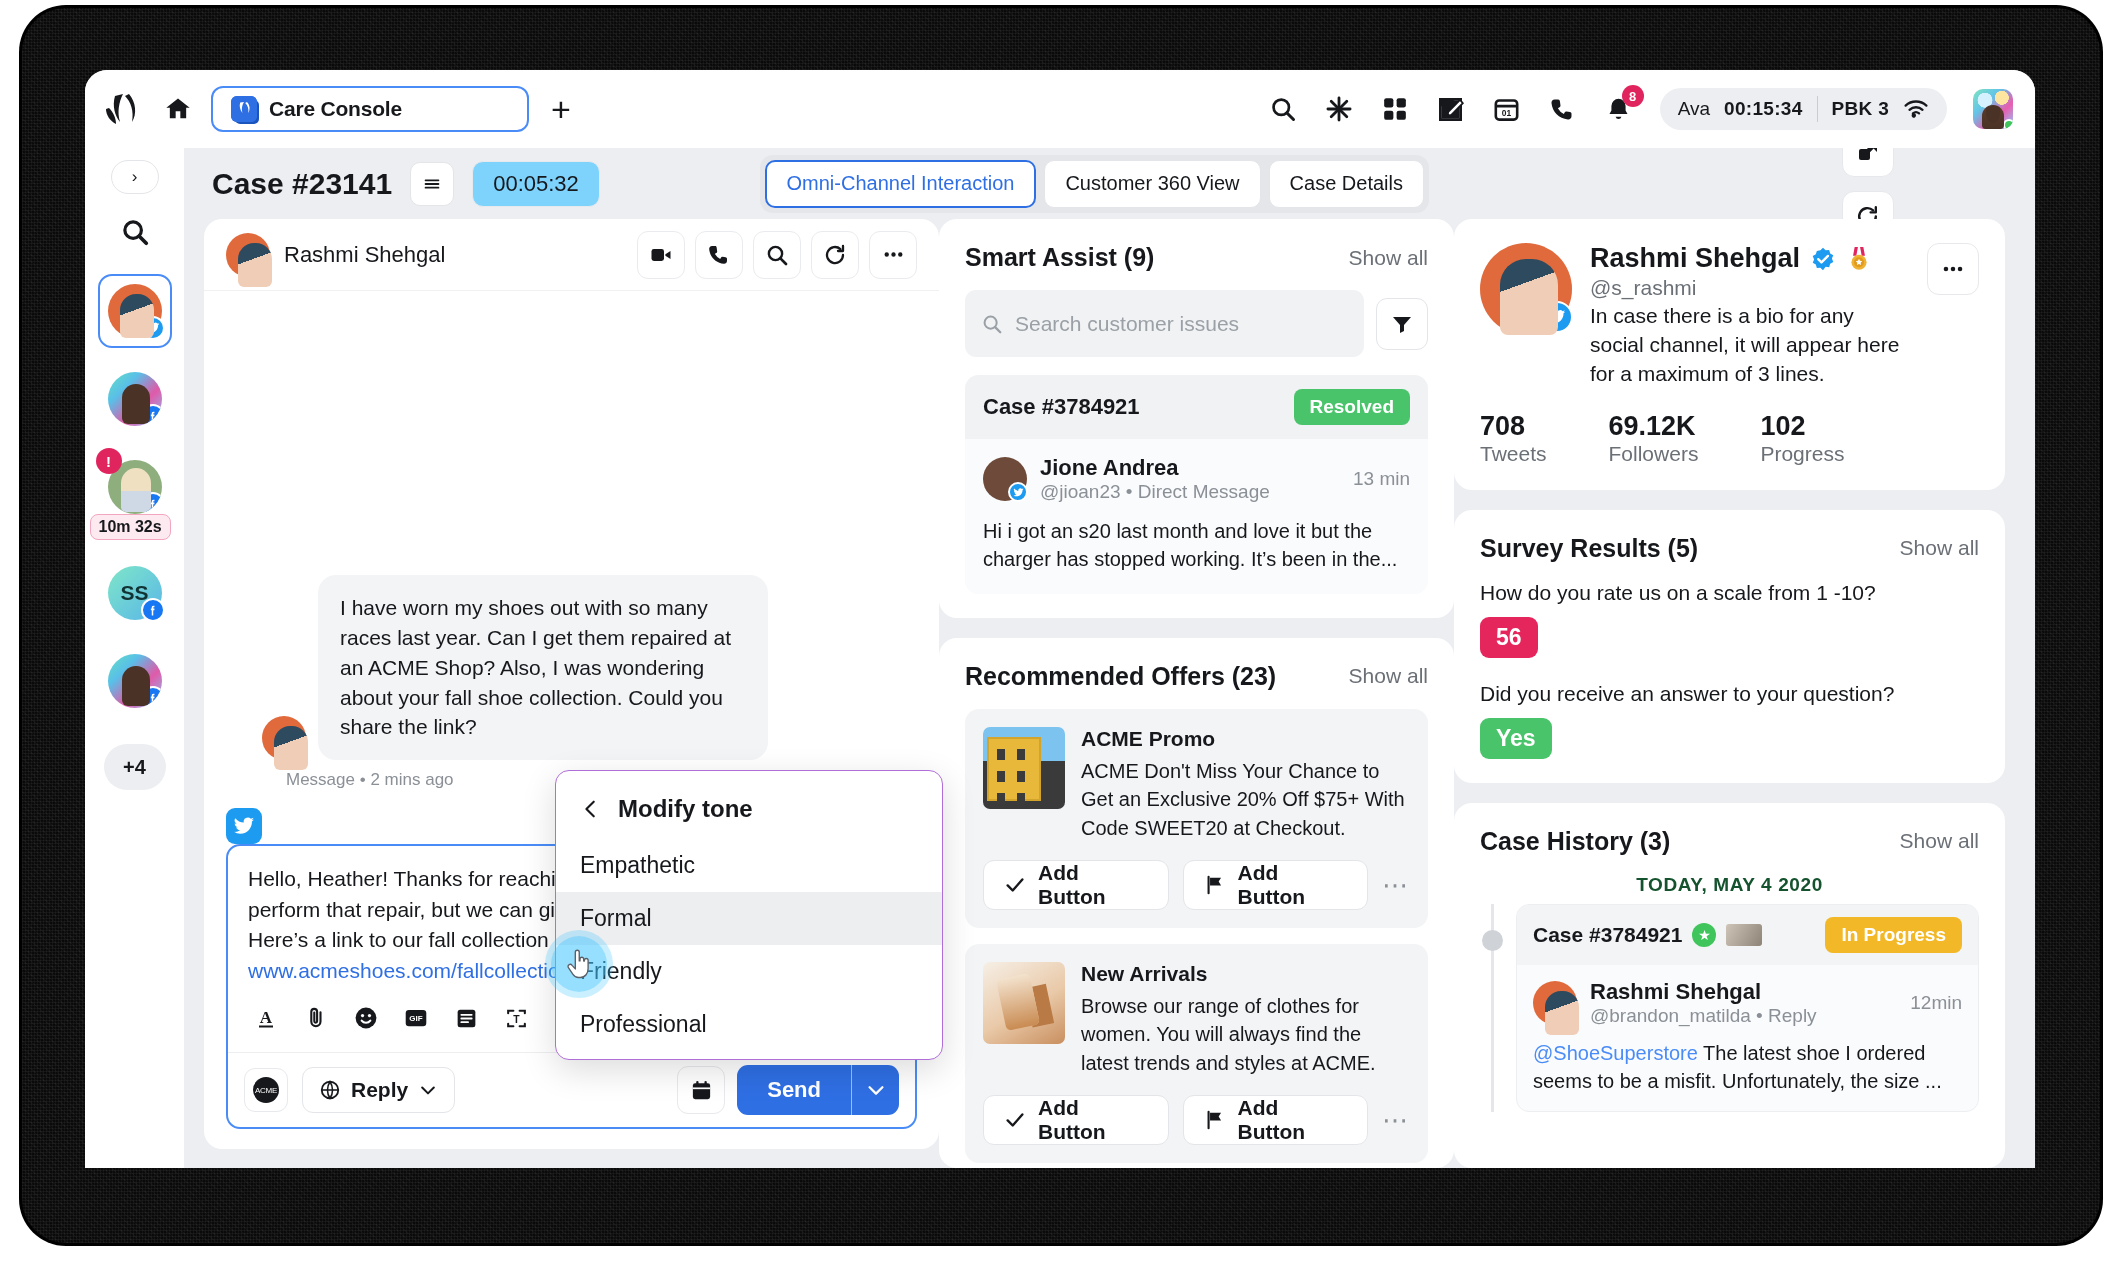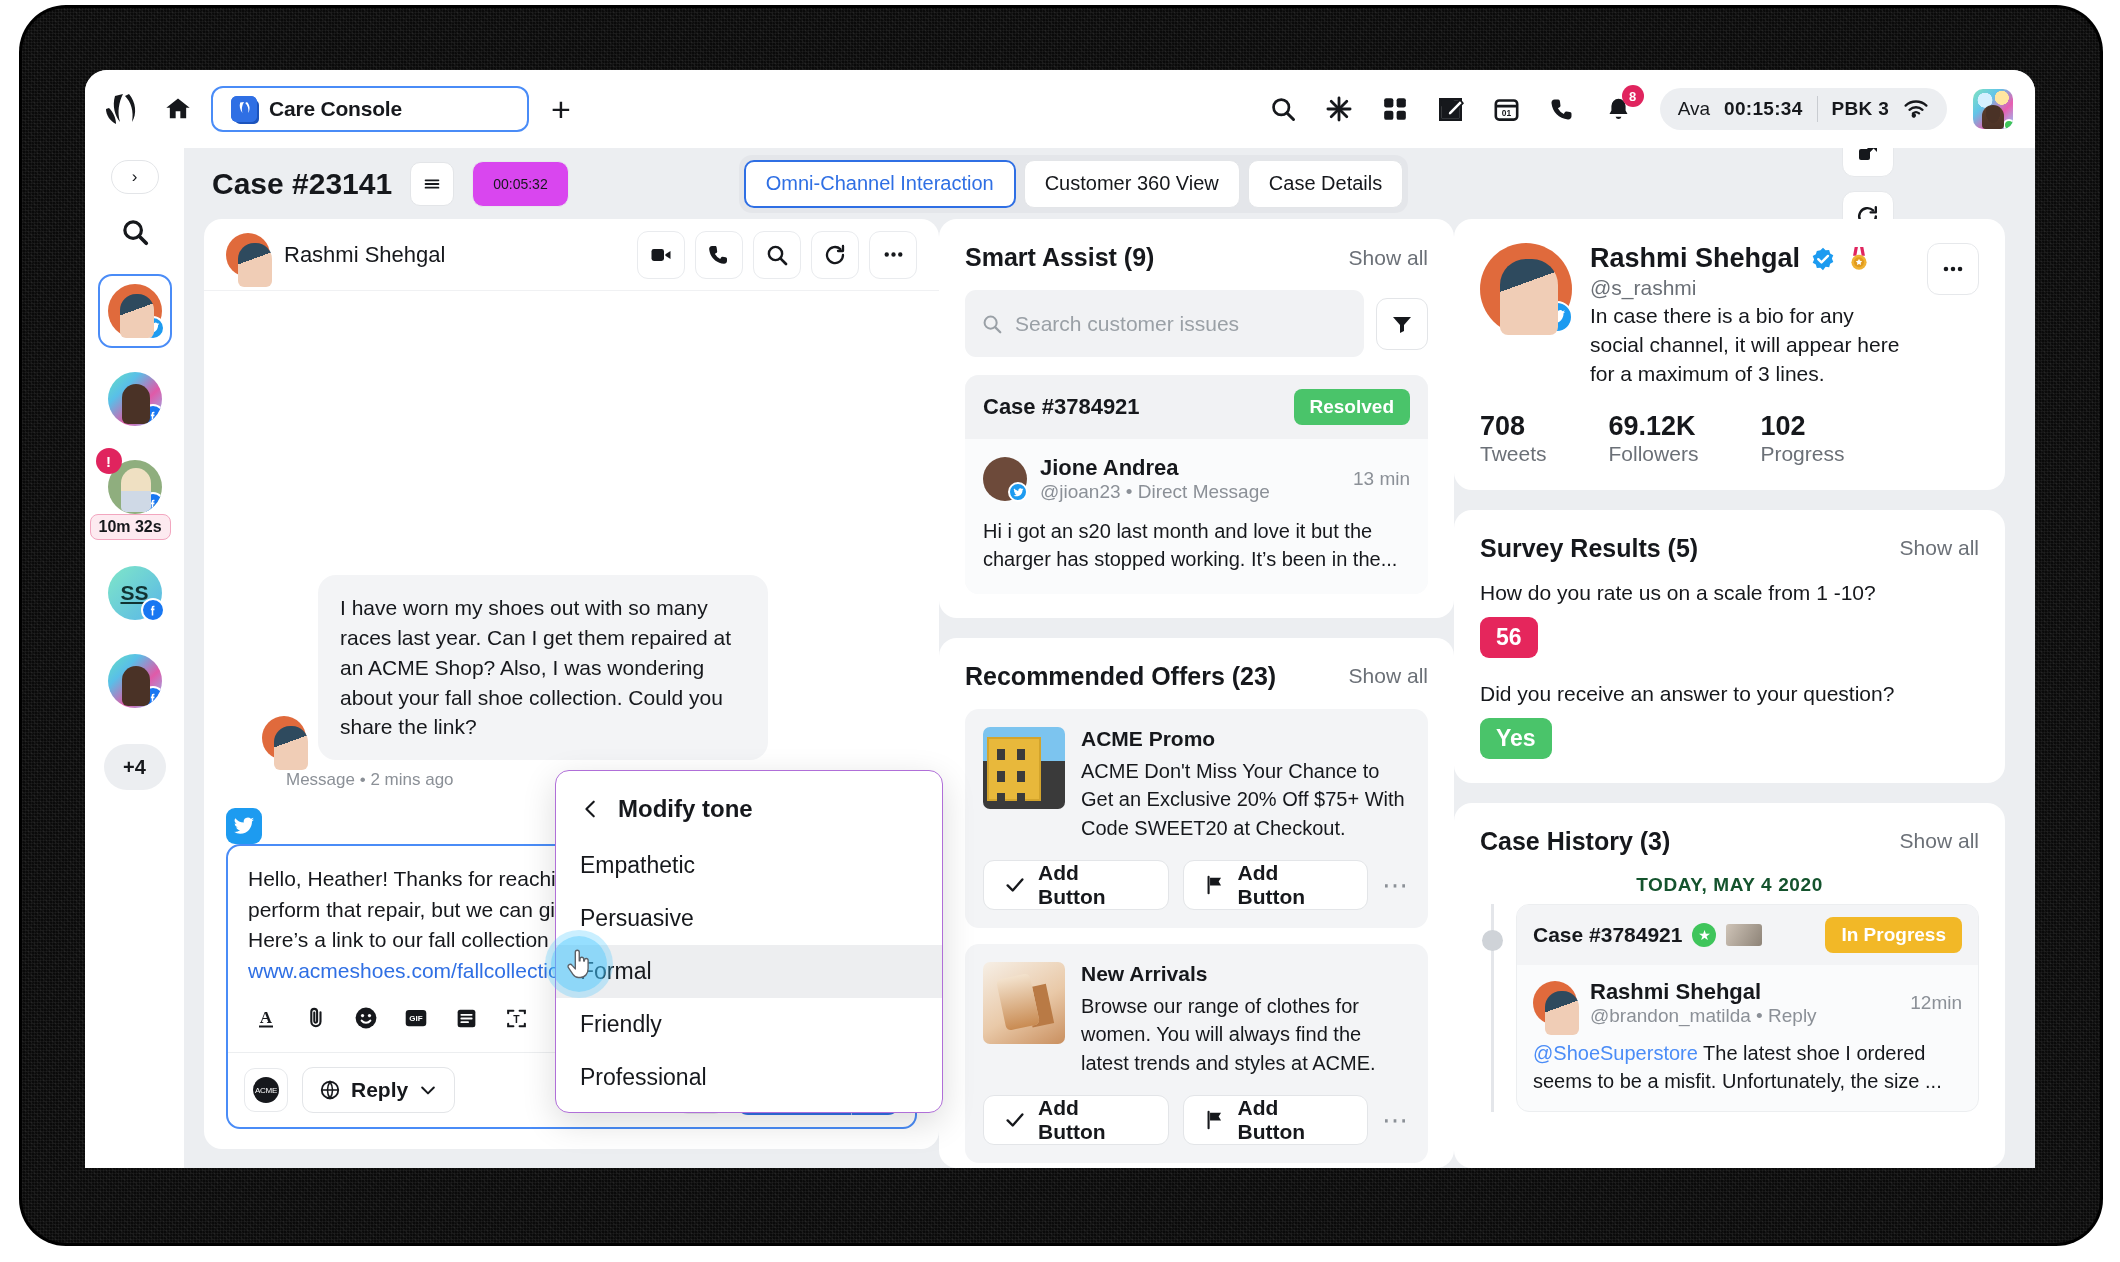--- a/index.html
+++ b/index.html
@@ -88,21 +88,21 @@
     width:99px; background:#ffffff; flex:none; display:flex; flex-direction:column; align-items:center;
     padding-top:12px; gap:0;
   }
   .rail-expand{
     width:48px;height:34px;border-radius:999px;border:1px solid #e3e5e8;background:#fff;
     display:flex;align-items:center;justify-content:center;font-size:17px;color:#16181c; margin-bottom:16px;
   }
   .rail-search{ width:44px;height:44px;display:flex;align-items:center;justify-content:center;margin-bottom:20px;}
   .rail-item{ position:relative; width:74px; height:74px; margin-bottom:14px; display:flex;align-items:center;justify-content:center;}
   .rail-item.sel{ border:2px solid #4a8cf7; border-radius:14px; background:#fff;}
-  .rail-av{ width:54px;height:54px;border-radius:50%; position:relative; overflow:visible;text-decoration:underline;}
+  .rail-av{ width:54px;height:54px;border-radius:50%; position:relative; overflow:visible;}
   .av-rashmi{ background:#e06a3c; }
   .av-rashmi::after{content:"";position:absolute;left:12px;top:10px;width:34px;height:44px;border-radius:16px 16px 6px 6px;
     background: linear-gradient(160deg,#2e4a5e 0 38%, #f0cdb6 38% 100%);}
   .av-man{ background:linear-gradient(135deg,#66e0c2 0%,#59bfe8 30%,#e05aa8 62%,#7fc9ff 100%); overflow:hidden;}
   .av-man::after{content:"";position:absolute;left:14px;top:12px;width:28px;height:40px;border-radius:14px 14px 6px 6px;background:#4a3226;}
   .av-woman{ background:#8fae7e; overflow:hidden;}
   .av-woman::after{content:"";position:absolute;left:13px;top:8px;width:30px;height:44px;border-radius:15px 15px 5px 5px;
     background:linear-gradient(#efe0c2 0 52%, #cfd9e6 52% 100%);}
   .av-ss{ background:linear-gradient(135deg,#7fe6c8,#59b6e8); display:flex;align-items:center;justify-content:center;
     color:#133; font-weight:700; font-size:21px;}
@@ -127,22 +127,22 @@
 
   .content{ flex:1; display:flex; flex-direction:column; min-width:0;}
   
   .casebar{ height:71px; display:flex;align-items:center; padding:0 30px 0 28px; gap:18px;}
   .case-title{ font-size:30px;font-weight:700;color:#16181c;}
   .sq-btn{
     width:44px;height:44px;border-radius:10px;background:#fff;border:1px solid #e3e5e8;
     display:flex;align-items:center;justify-content:center;color:#16181c;font-size:20px;
   }
   .timer-box{
-    height:46px;background:#d946ef;border:1px solid #e7e9ec;border-radius:11px;
-    display:flex;align-items:center;padding:0 20px;font-size:14px;color:#16181c;
+    height:46px;background:#7dd3fc;border:1px solid #e7e9ec;border-radius:11px;
+    display:flex;align-items:center;padding:0 20px;font-size:22px;color:#16181c;
   }
   .seg-group{
     margin:0 auto; display:flex; align-items:center; gap:8px; background:#e4e6ea;
     border-radius:13px; padding:5px;
   }
   .seg{
     height:48px; padding:0 20px; border-radius:10px; background:transparent;
     display:flex;align-items:center; font-size:20px; color:#16181c; border:1px solid transparent;
   }
   .seg.alt{ background:#fff; border-color:#e3e5e8;}
@@ -949,21 +949,20 @@
     <div class="tone-menu">
       <div class="tone-head">
         <span>
           <svg width="22" height="22" viewBox="0 0 24 24">
               <path d="M15 4 7 12l8 8" fill="none" stroke="#16181c" stroke-width="2.3" stroke-linecap="round" stroke-linejoin="round"></path>
             </svg>
         </span>
         <span>Modify tone</span>
       </div>
       <div class="tone-item">Empathetic</div>
-      <div class="tone-item">Persuasive</div>
       <div class="tone-item hl">Formal</div>
       <div class="tone-item">Friendly</div>
       <div class="tone-item">Professional</div>
     </div>
 
     <div class="cursor-badge">
       <svg width="30" height="32" viewBox="0 0 24 26">
         <path d="M9 3.4a1.6 1.6 0 0 1 3.2 0v7.1h.6V9a1.5 1.5 0 0 1 3 0v1.6h.6V10a1.5 1.5 0 0 1 3 0v6.6c0 3.9-2.3 7.4-6.3 7.4h-1.6c-2 0-3.3-1-4.4-2.6L3.4 16c-.6-.9-.3-2 .6-2.5.8-.5 1.8-.2 2.4.6L9 17Z" fill="#fff" stroke="#5b6066" stroke-width="1.1" stroke-linejoin="round"></path>
       </svg>
     </div>

